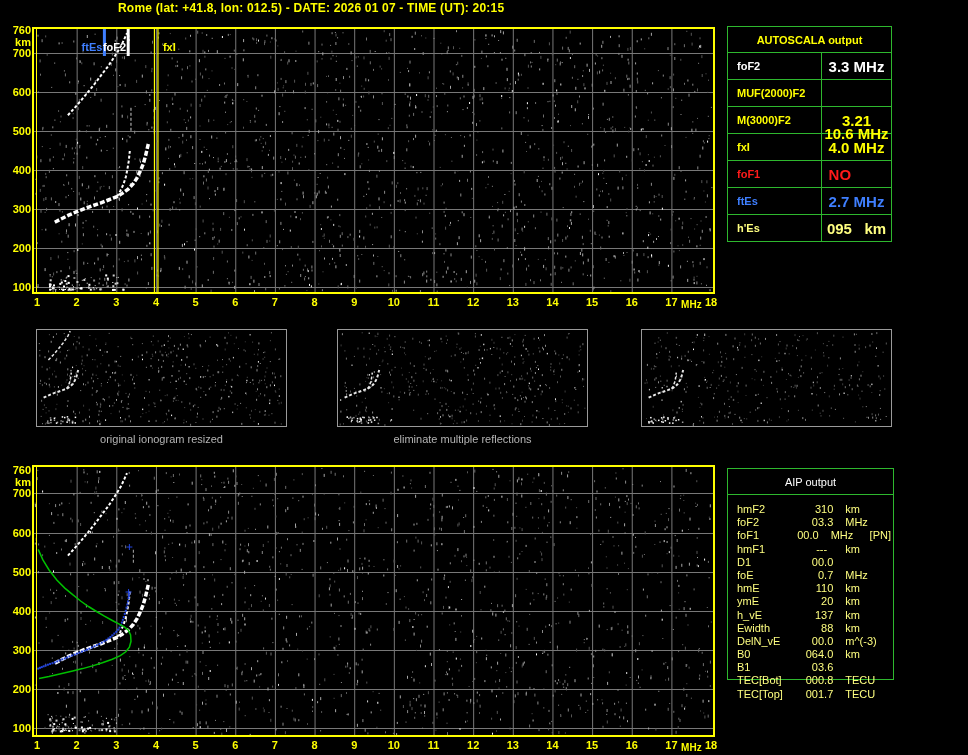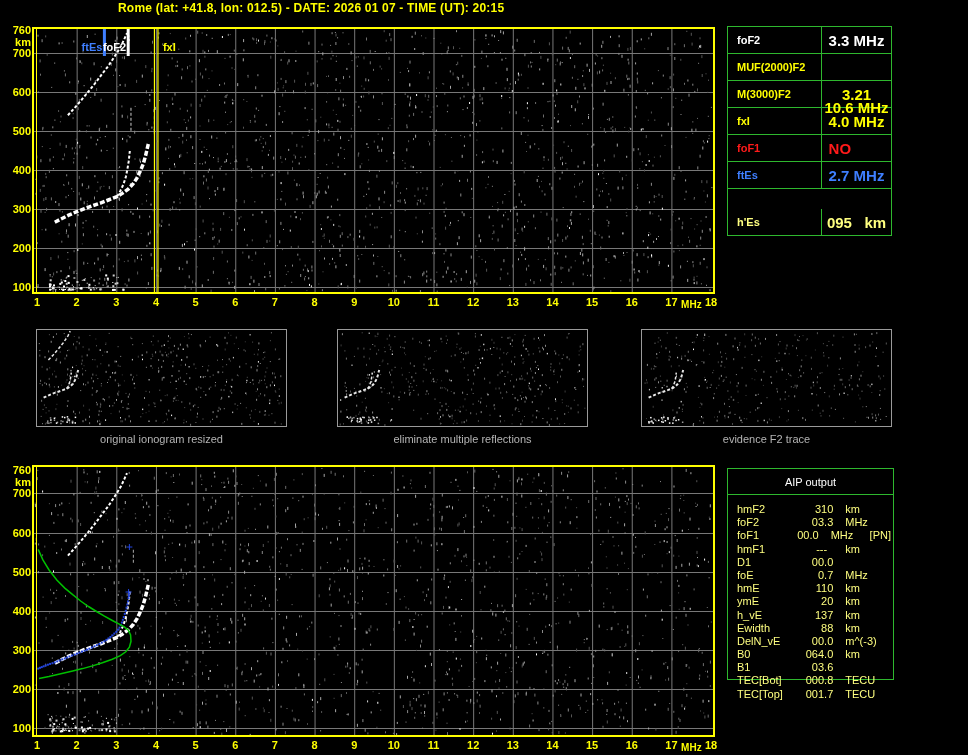--- a/index.html
+++ b/index.html
@@ -12,21 +12,21 @@
   #plot-bottom-mount{left:0;top:458px;width:730px;height:297px;}
   .thumb{position:absolute;top:329px;width:249px;height:96px;border:1px solid #9a9a9a;background:#000;}
   #thumb-0{left:36px;} #thumb-1{left:337px;} #thumb-2{left:641px;}
   .caption{position:absolute;top:433px;width:251px;text-align:center;font-size:11px;color:#b4b4b4;}
   #caption-0{left:36px;} #caption-1{left:337px;} #caption-2{left:641px;}
   .out-table{position:absolute;left:727px;background:#000;border:1px solid #2eb82e;}
   #autoscala-table{top:26px;width:163px;}
   .as-header{height:25px;line-height:26px;text-align:center;color:#ffff00;
              font-weight:bold;font-size:11px;border-bottom:1px solid #2eb82e;}
   .as-row{display:flex;height:26px;line-height:27px;border-bottom:1px solid #2eb82e;}
-  .as-row:last-child{border-bottom:none;margin-top:20px;}
+  .as-row:last-child{border-bottom:none;}
   .as-label{width:84px;padding-left:9px;border-right:1px solid #2eb82e;
             font-weight:bold;font-size:11px;white-space:pre;}
   .as-value{flex:1;text-align:center;font-weight:bold;font-size:15px;white-space:pre;}
   #aip-table{top:468px;width:165px;height:210px;}
   .aip-header{height:25px;line-height:26px;text-align:center;color:#ffffff;font-size:11px;
               border-bottom:1px solid #2eb82e;}
   #aip-rows{position:absolute;top:34px;left:9px;right:2px;}
   .aip-row{display:flex;height:13.2px;line-height:13px;font-size:11px;color:#ffff80;white-space:pre;}
   .aip-label{width:59px;}
   .aip-value{width:40px;text-align:right;}
@@ -217,20 +217,21 @@
           <text x="31" y="115.14" text-anchor="end">500</text>
           <text x="31" y="154.04" text-anchor="end">400</text>
           <text x="31" y="192.94" text-anchor="end">300</text>
           <text x="31" y="231.84" text-anchor="end">200</text>
           <text x="31" y="270.74" text-anchor="end">100</text>
           <text x="31" y="26" text-anchor="end">km</text>
         </g>
       </svg></div>
 
   <div id="autoscala-table" class="out-table">
+    <div class="as-header">AUTOSCALA output</div>
     <div id="as-rows">
         <div class="as-row">
           <div class="as-label" style="color: rgb(255, 255, 255);">foF2</div>
           <div class="as-value" style="color: rgb(255, 255, 255);">3.3 MHz</div>
         </div>
         <div class="as-row">
           <div class="as-label" style="color: rgb(255, 255, 0);">MUF(2000)F2</div>
           <div class="as-value" style="color: rgb(255, 255, 0); margin-top: 40px;">10.6 MHz</div>
         </div>
         <div class="as-row">
@@ -372,21 +373,20 @@
           <rect x="35.9" y="89.0" width="1.5" height="1.5" fill="#ffffff"></rect>
           <rect x="25.2" y="87.1" width="1.5" height="1.5" fill="#ffffff"></rect>
           <rect x="26.9" y="92.3" width="1.5" height="1.5" fill="#ffffff"></rect>
           <rect x="16.0" y="89.6" width="1.5" height="1.5" fill="#ffffff"></rect>
           <rect x="11.5" y="88.4" width="1.5" height="1.5" fill="#999999"></rect>
           <rect x="19.7" y="88.3" width="1.5" height="1.5" fill="#999999"></rect>
         </g>
       </svg></div>
   <div id="caption-0" class="caption">original ionogram resized</div>
   <div id="caption-1" class="caption">eliminate multiple reflections</div>
-  <div id="caption-2" class="caption">evidence F2 trace</div>
 
   <div id="plot-bottom-mount" class="plot-mount"><svg width="730" height="297">
         <defs>
           <clipPath id="aip-ionogram-clip">
             <rect x="34" y="9" width="679" height="268"></rect>
           </clipPath>
         </defs>
         <g stroke="#787878" stroke-width="1">
           <line x1="77.15" y1="8" x2="77.15" y2="278"></line>
           <line x1="116.8" y1="8" x2="116.8" y2="278"></line>

